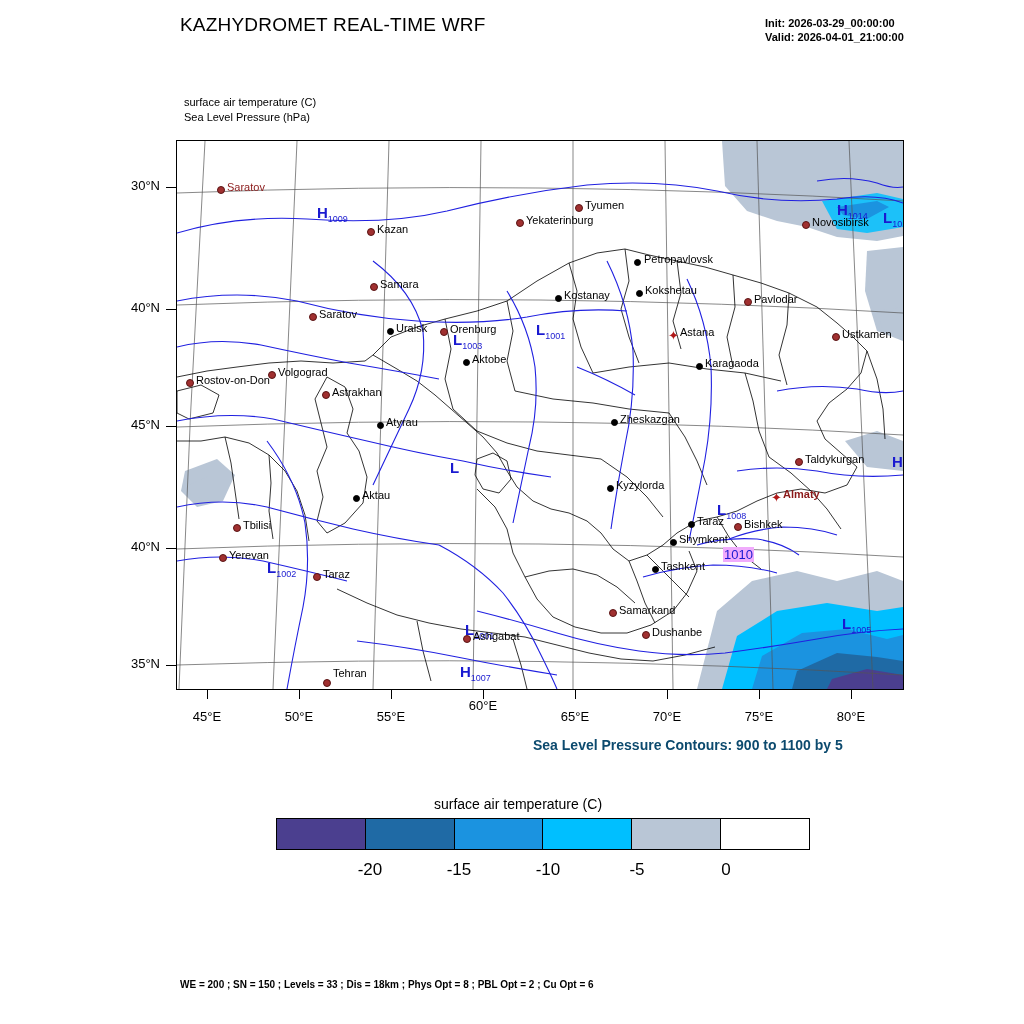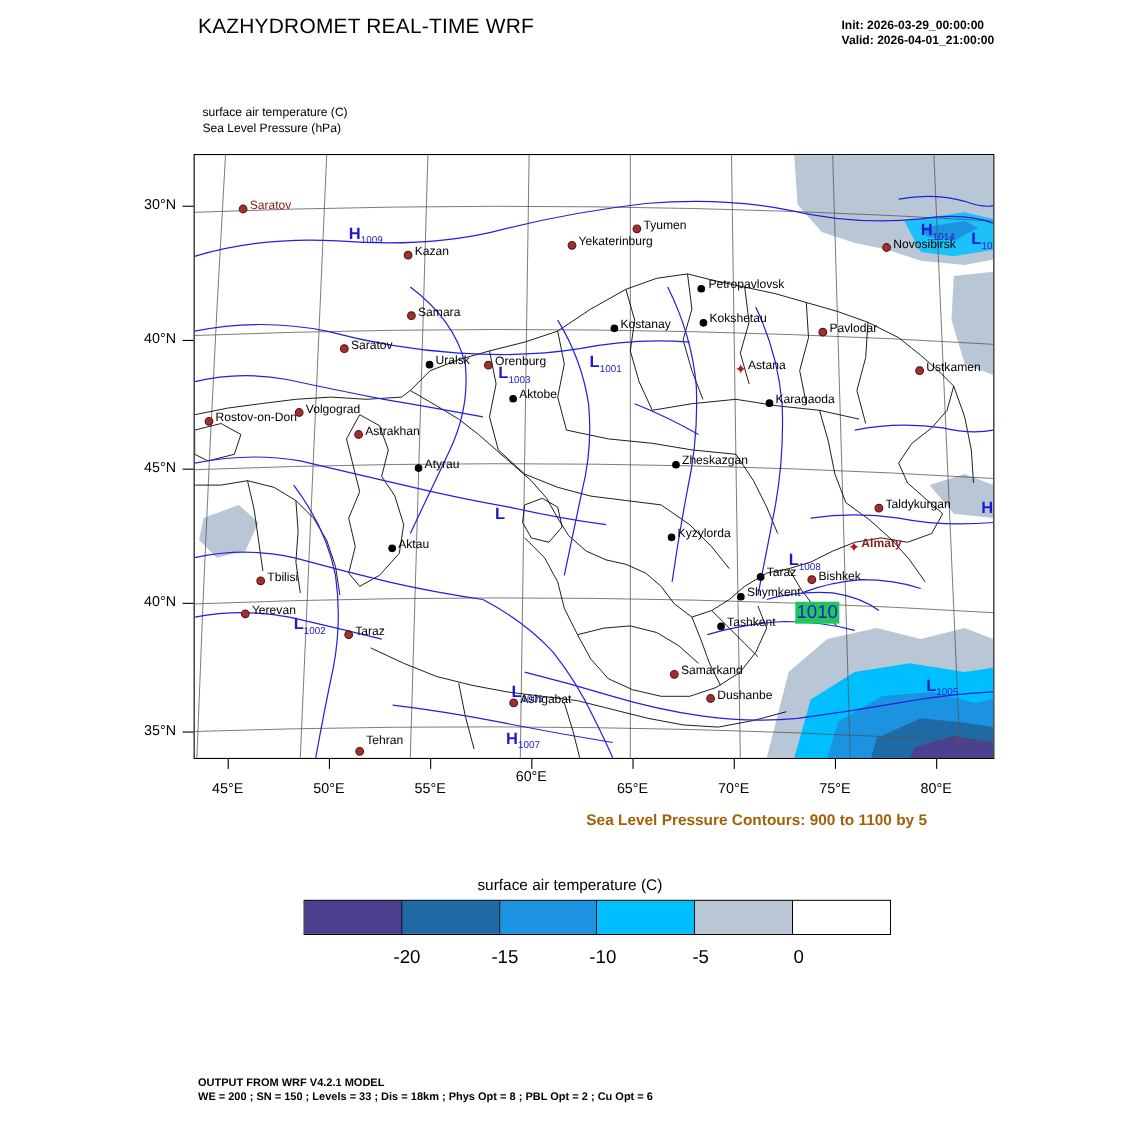--- a/index.html
+++ b/index.html
@@ -52,26 +52,26 @@
   
   .city{font-size:11px;color:#000;white-space:nowrap;}
   .city.red{color:#8b1a1a;}
   .dot{width:6px;height:6px;border-radius:50%;background:#a03030;border:1px solid #5a1414;}
   .dot.black{background:#000;border-color:#000;width:5px;height:5px;}
   .star{color:#b01818;font-size:13px;line-height:10px;}
 
   
   .hl{color:#1a1ad0;font-weight:bold;font-size:15px;white-space:nowrap;}
   .hl span.v{font-size:9px;font-weight:normal;vertical-align:sub;}
-  .isobarnum{color:#1a1ad0;font-size:17px;background:#22c55e;padding:0 1px;}
+  .isobarnum{color:#1a1ad0;font-size:13px;background:#f0abfc;padding:0 1px;}
 
   
   #contourcap{
     left:533px;top:737px;
-    font-size:14px;color:#a16207;font-weight:bold;
+    font-size:14px;color:#0c4a6e;font-weight:bold;
   }
 
   
   #cbtitle{left:434px;top:796px;font-size:14px;}
   #colorbar{left:276px;top:818px;width:532px;height:30px;display:flex;border:1px solid #000;box-sizing:content-box;}
   #colorbar div{flex:1 1 0;height:30px;border-right:1px solid #000;box-sizing:border-box;}
   #colorbar div:last-child{border-right:none;}
   #cbticks{left:276px;top:860px;width:534px;height:18px;}
   .cbtick{position:absolute;font-size:17px;transform:translateX(-50%);}
 
@@ -419,15 +419,14 @@
 </div>
 <div class="abs" id="cbticks">
   <span class="cbtick" style="left:94px">-20</span>
   <span class="cbtick" style="left:183px">-15</span>
   <span class="cbtick" style="left:272px">-10</span>
   <span class="cbtick" style="left:361px">-5</span>
   <span class="cbtick" style="left:450px">0</span>
 </div>
 
 <div class="abs" id="footer">
-  <div>OUTPUT FROM WRF V4.2.1 MODEL</div>
   <div>WE = 200 ; SN = 150 ; Levels = 33 ; Dis = 18km ; Phys Opt = 8 ; PBL Opt = 2 ; Cu Opt = 6</div>
 </div>
 
 </body></html>

